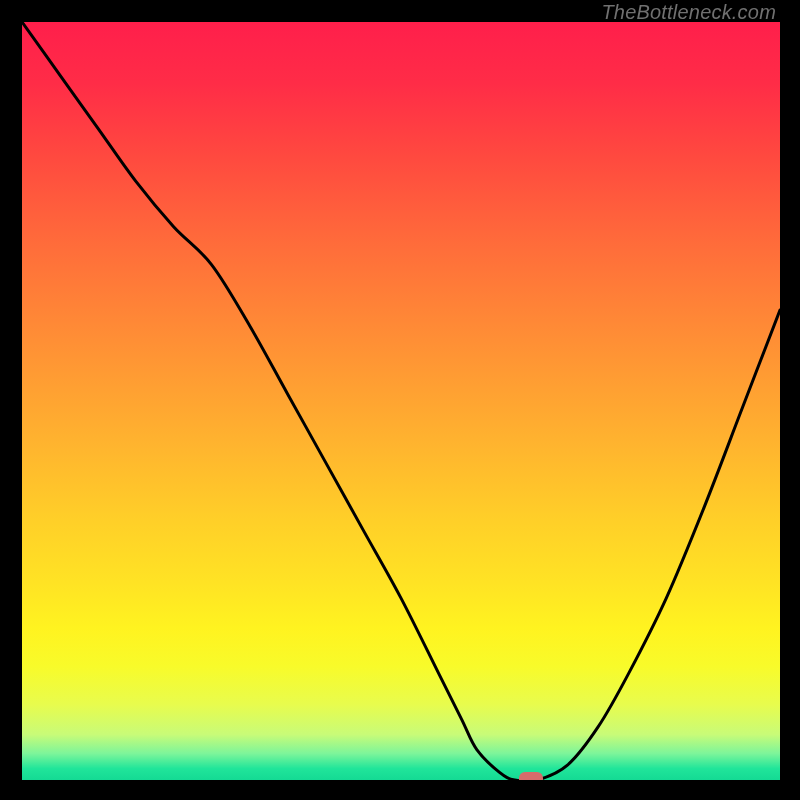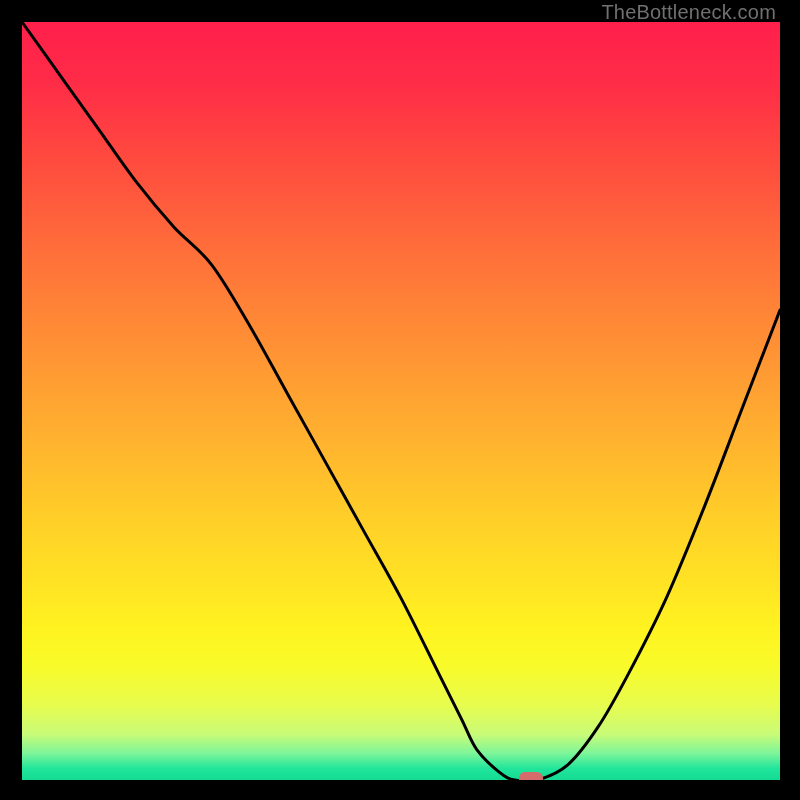--- a/index.html
+++ b/index.html
@@ -41,20 +41,21 @@
     height: 100%;
   }
   .watermark {
     position: absolute;
     top: 1px;
     right: 24px;
     color: #707070;
     font-family: Arial, Helvetica, sans-serif;
     font-size: 20px;
     letter-spacing: 0.2px;
+    font-style: italic;
   }
 </style>
 </head>
 <body>
 
 <div class="frame">
 
   <div class="plot-area">
 
     <svg class="gradient-bg" viewBox="0 0 758 758" preserveAspectRatio="none">

